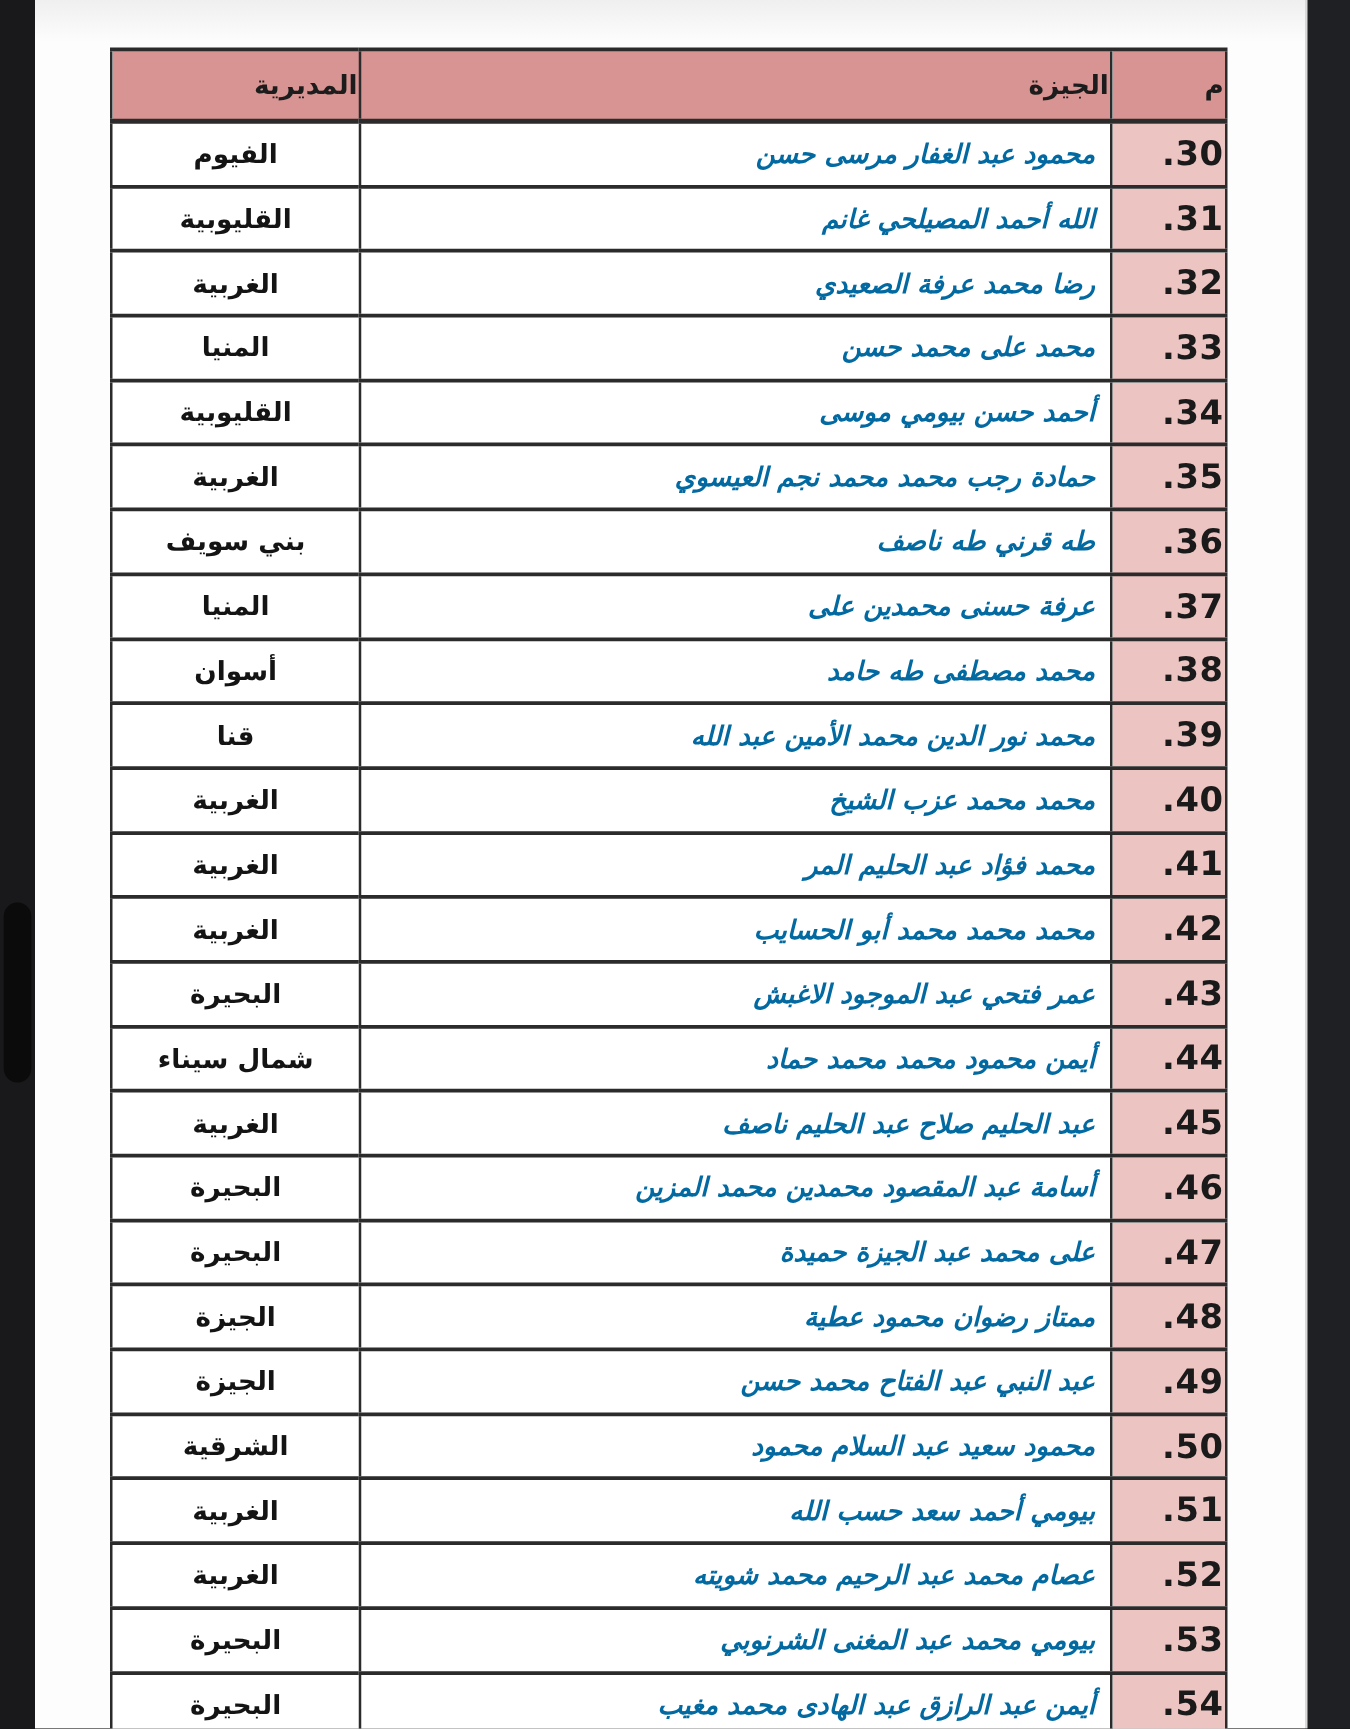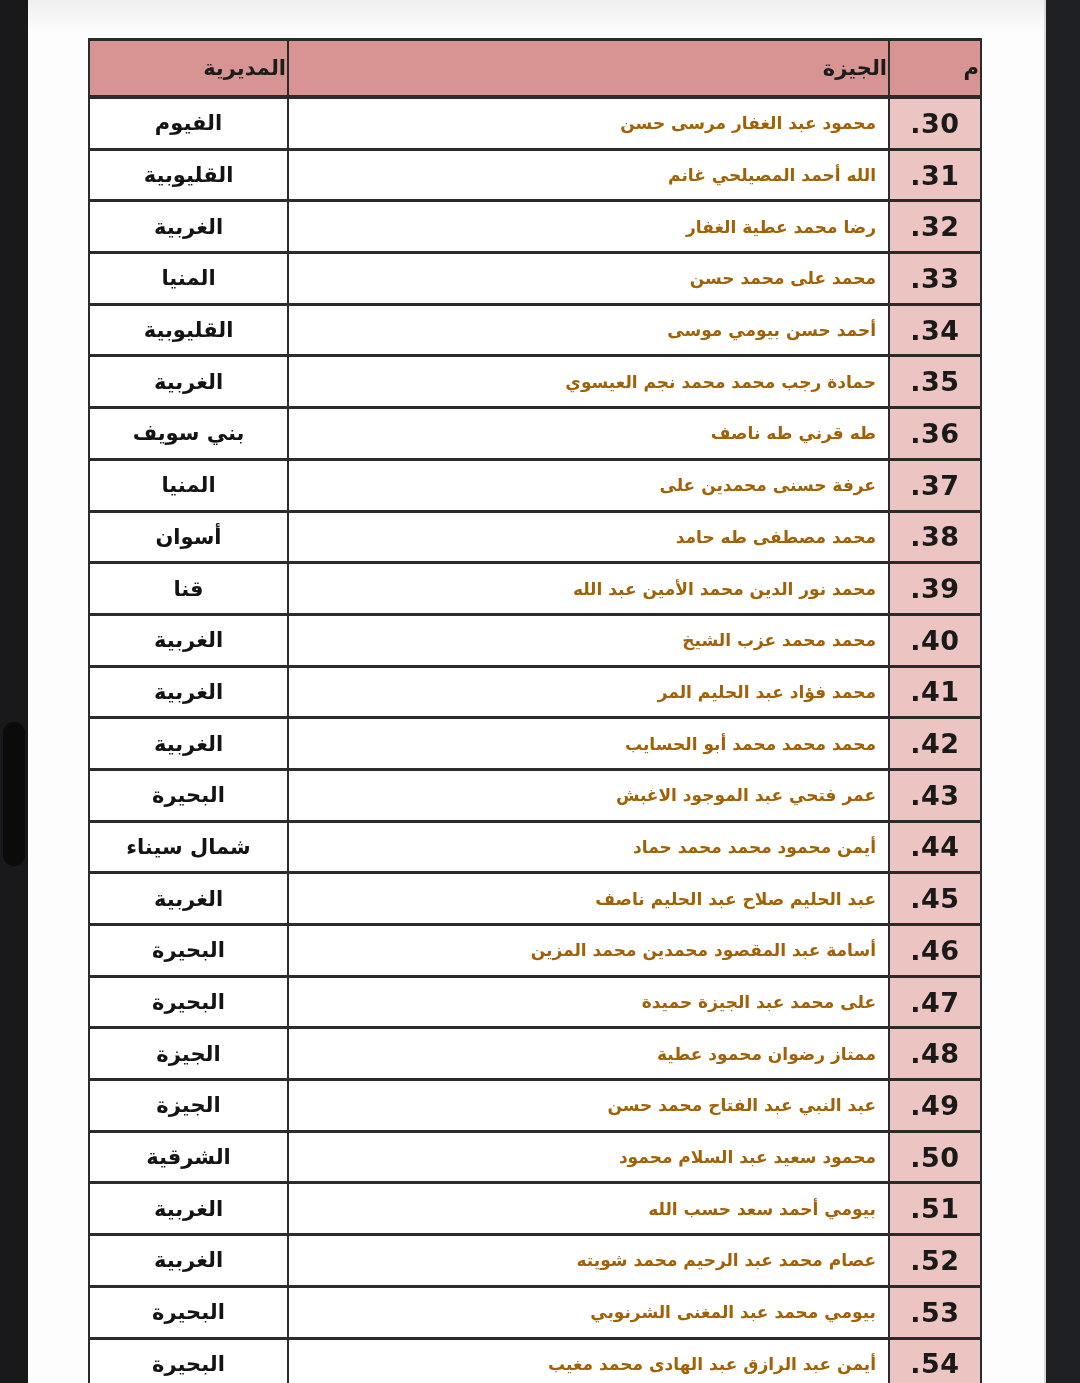--- a/index.html
+++ b/index.html
@@ -69,36 +69,37 @@
     color: #1c1c1c;
     text-align: right;
     border-width: 3px 2px 4px 2px;
   }
   .roster tbody td { height: 46.7px; }
   .col-num { width: 88px; }
   .col-name { width: 597px; }
   .col-gov { width: 195px; }
   td.col-num {
     background: var(--num-bg, #ecc5c2);
-    text-align: center;
+    text-align: right;
   }
   td.col-num .num {
     font-size: 27px;
     font-weight: bold;
     color: #1a1a1a;
     letter-spacing: 0.5px;
   }
   td.col-name {
     text-align: right;
     padding: 0 12px;
   }
   td.col-name .name {
-    font-size: 17px;
+    font-size: 21px;
     font-weight: bold;
-    color: #a16207;
+    color: #0369a1;
+    font-style: italic;
   }
   td.col-gov {
     text-align: center;
     padding: 0 24px;
   }
   td.col-gov .gov {
     font-size: 21px;
     font-weight: bold;
     color: #141414;
   }
@@ -143,21 +144,21 @@
     <td class="col-gov">
       <span class="gov">القليوبية</span>
     </td>
   </tr>
 
   <tr class="roster-row">
     <td class="col-num">
       <span class="num" dir="ltr">.32</span>
     </td>
     <td class="col-name">
-      <span class="name">رضا محمد عطية الغفار</span>
+      <span class="name">رضا محمد عرفة الصعيدي</span>
     </td>
     <td class="col-gov">
       <span class="gov">الغربية</span>
     </td>
   </tr>
 
   <tr class="roster-row">
     <td class="col-num">
       <span class="num" dir="ltr">.33</span>
     </td>

